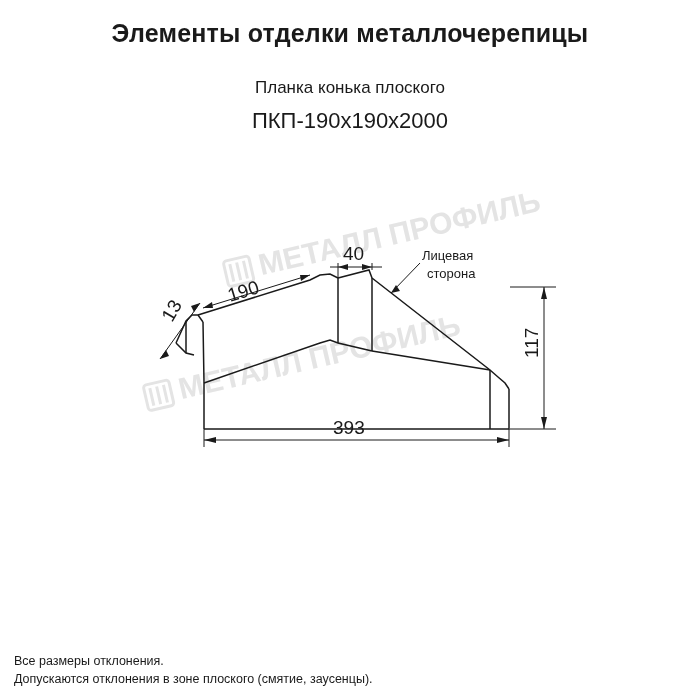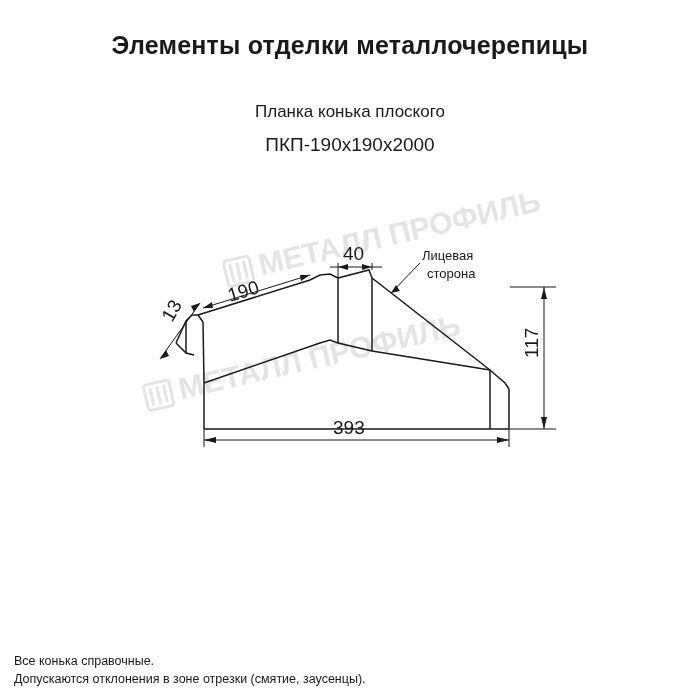--- a/index.html
+++ b/index.html
@@ -24,31 +24,31 @@
     position: absolute;
     top: 18px;
     left: 0;
     width: 700px;
     text-align: center;
   }
   .main-title {
     font-size: 25px;
     font-weight: bold;
     letter-spacing: 0.2px;
-    margin: 12px;
+    margin: 0;
     line-height: 30px;
   }
   .sub-title {
     font-size: 17px;
     margin: 0;
     line-height: 24px;
     padding-top: 28px;
   }
   .sub-title-2 {
-    font-size: 19px;
+    font-size: 22px;
     margin: 0;
     line-height: 24px;
     padding-top: 9px;
   }
   .drawing {
     position: absolute;
     top: 175px;
     left: 0;
     width: 700px;
     height: 320px;
@@ -182,17 +182,17 @@
         <path d="M391 118 L420 88"></path>
         <path d="M391 118 l9 -2 l-4 -6 z" fill="#1a1a1a" stroke="none"></path>
       </g>
       <text class="lbl-small" x="422" y="85">Лицевая</text>
       <text class="lbl-small" x="427" y="103">сторона</text>
 
     </svg>
   </div>
 
   <div class="footer">
-    <div>Все конька справочные.</div>
-    <div>Допускаются отклонения в зоне отрезки (смятие, заусенцы).</div>
+    <div>Все размеры отклонения.</div>
+    <div>Допускаются отклонения в зоне плоского (смятие, заусенцы).</div>
   </div>
 
 </div>
 
 </body></html>

